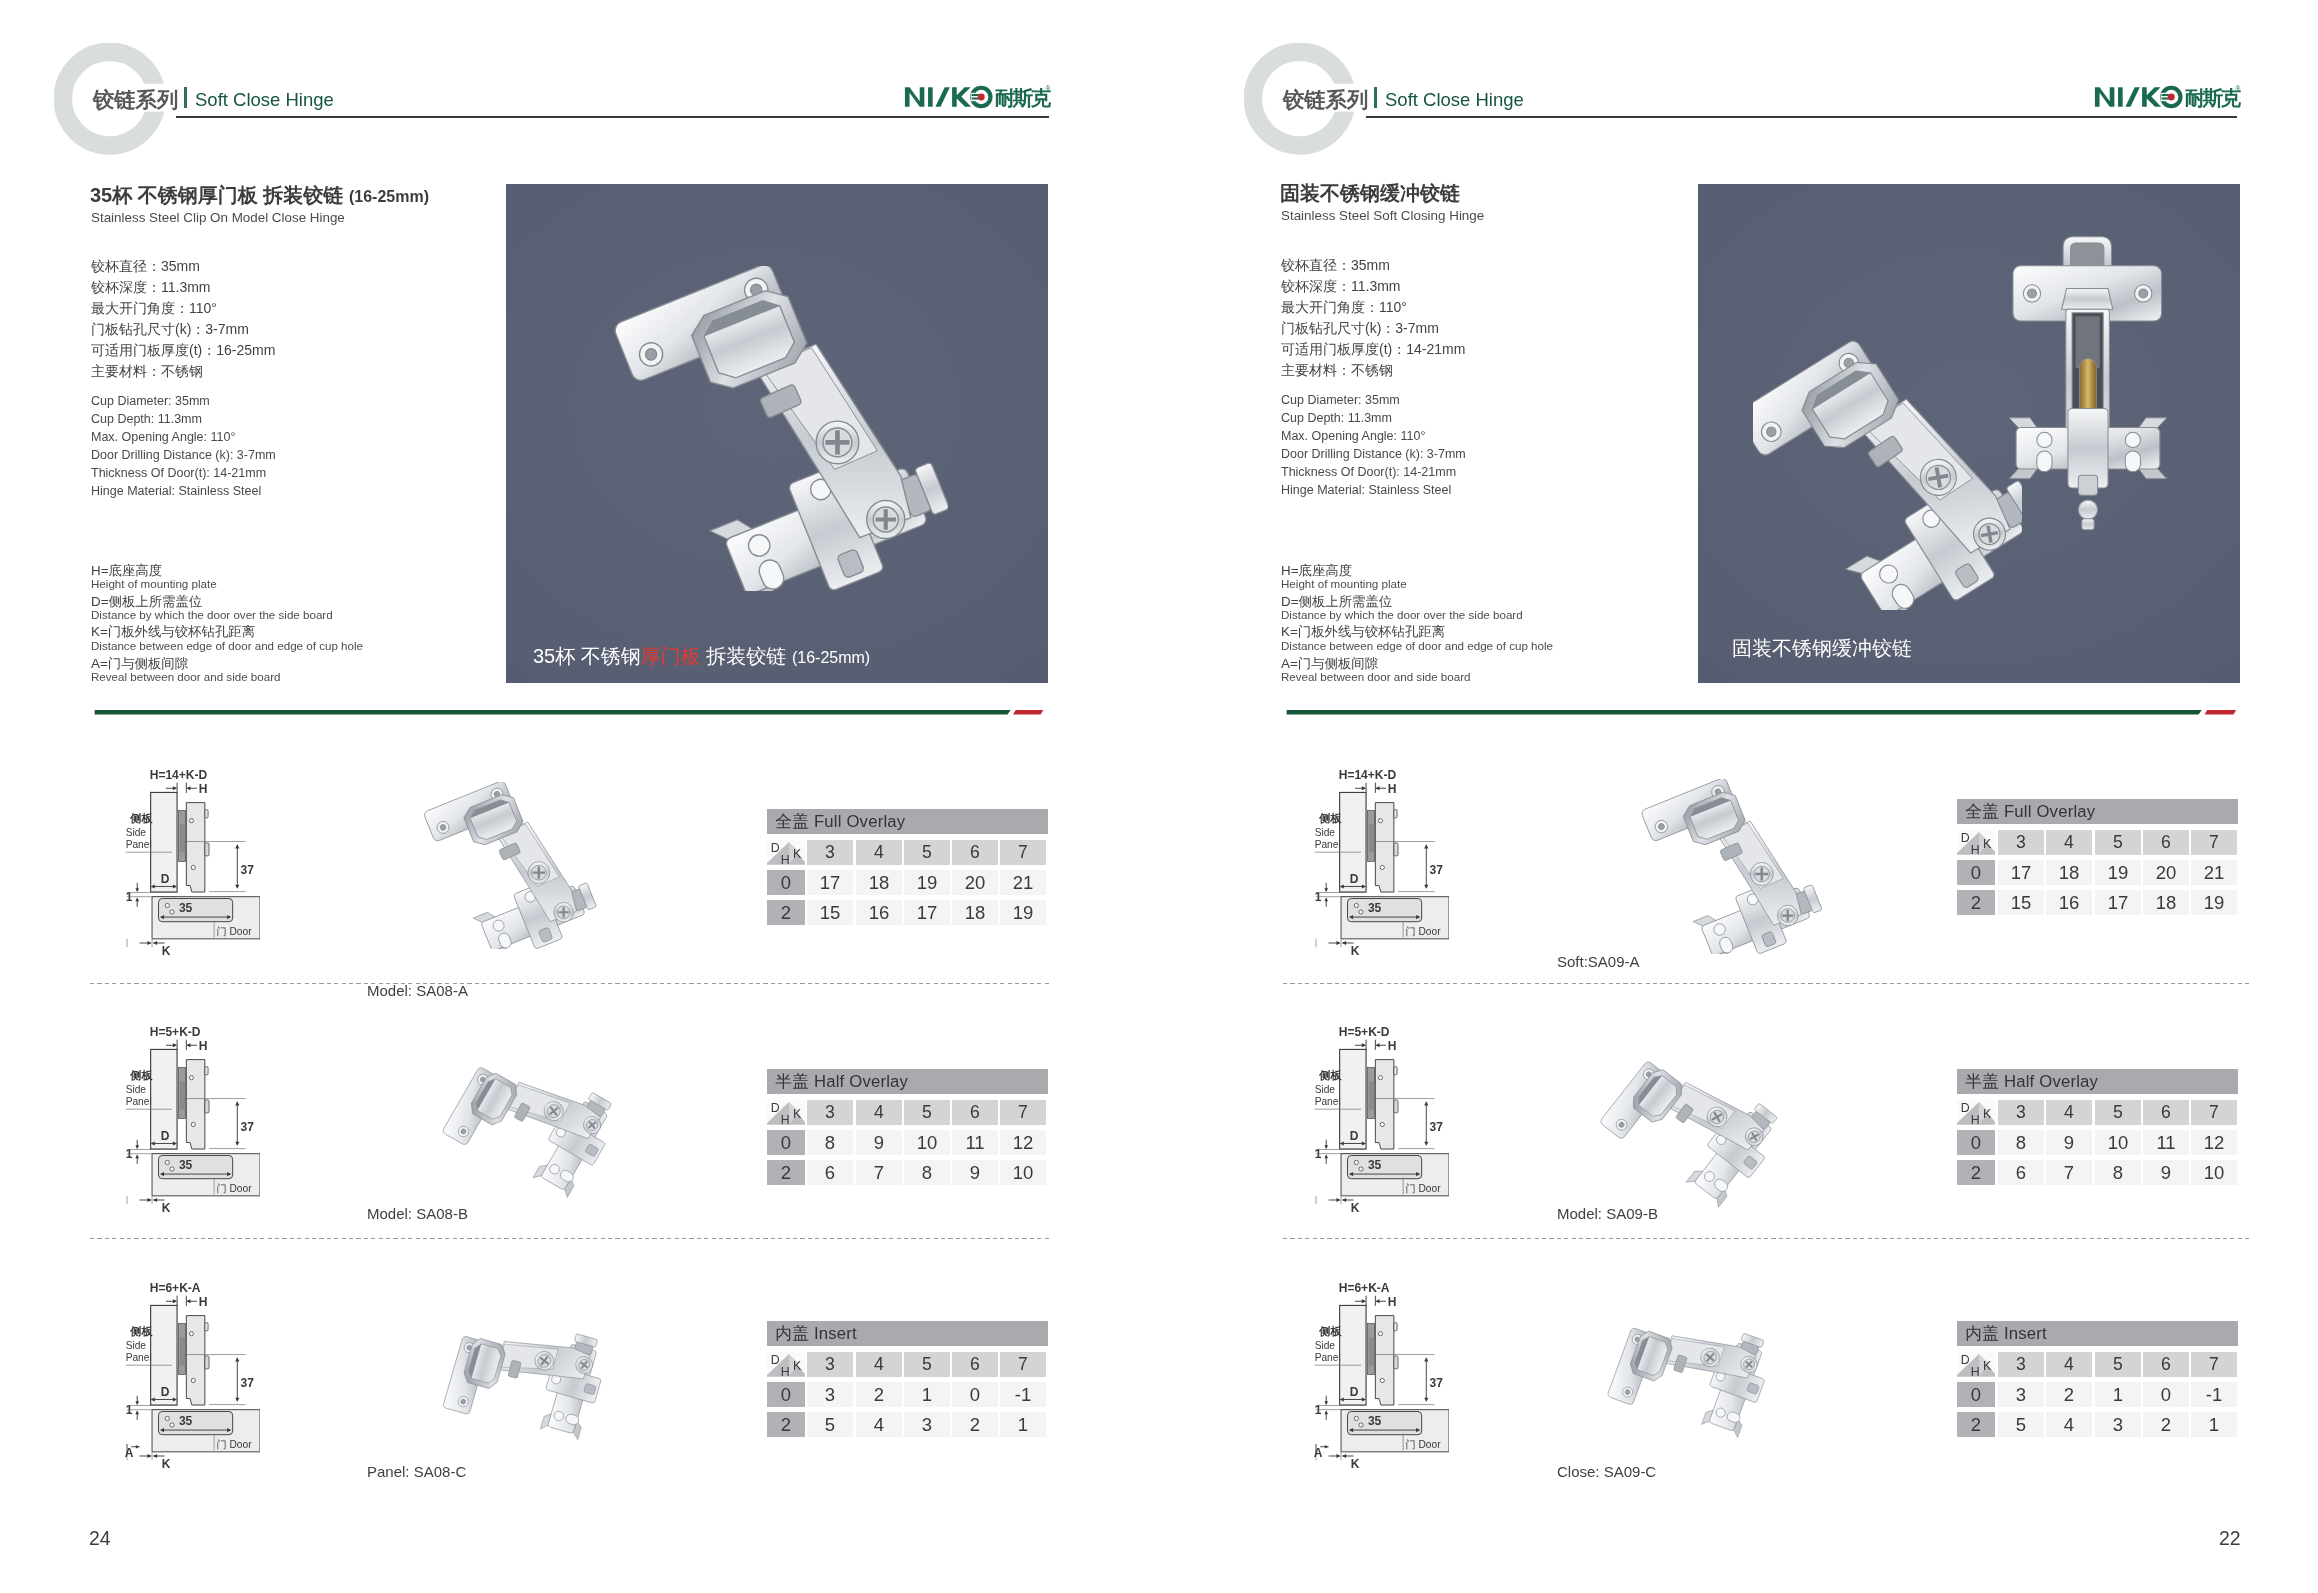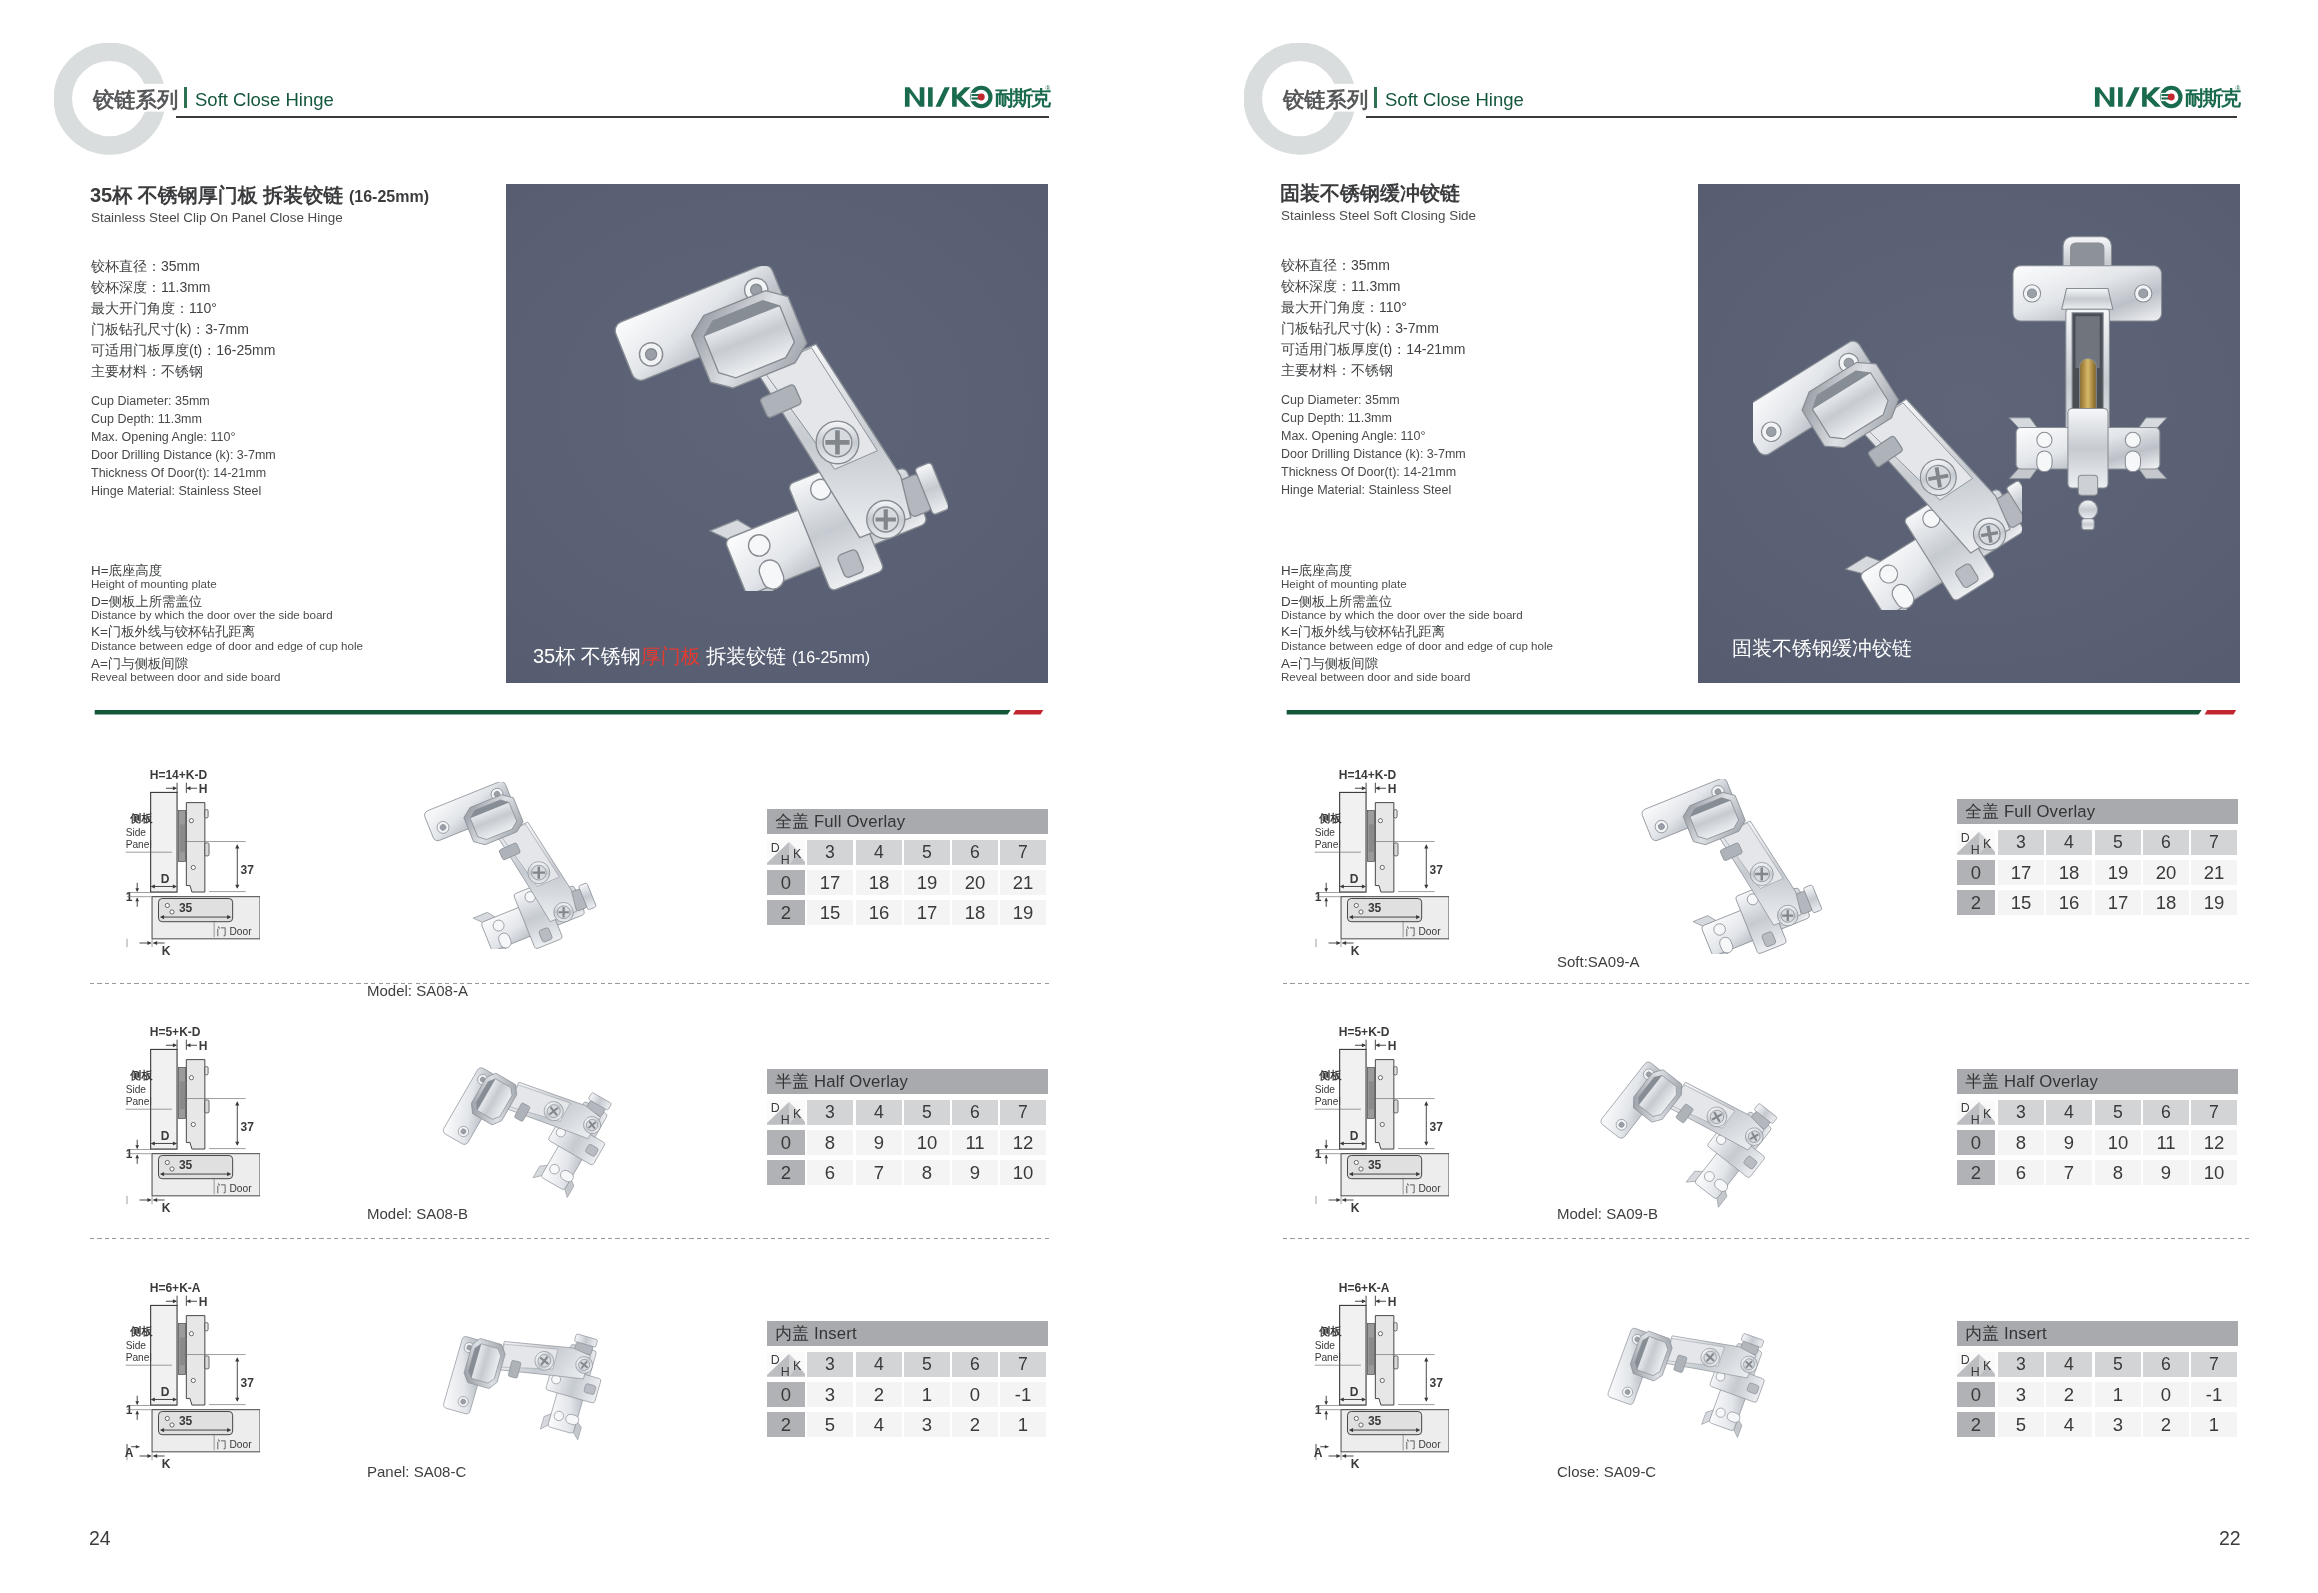--- a/index.html
+++ b/index.html
@@ -44,21 +44,21 @@
 </g>
 <circle cx="167" cy="30" r="20" fill="none" stroke="#1a6a4d" stroke-width="9"></circle>
 <rect x="144" y="21" width="14" height="18" fill="#fff"></rect>
 <rect x="146" y="23.5" width="16" height="4.5" fill="#1a6a4d"></rect>
 <rect x="146" y="31" width="16" height="4.5" fill="#1a6a4d"></rect>
 <circle cx="167" cy="30" r="7.5" fill="#c1272d"></circle>
 <text x="196" y="47" font-family="Liberation Sans,sans-serif" font-size="44" font-weight="bold" fill="#1a6a4d" textLength="122">耐斯克</text>
 <text x="306" y="16" font-family="Liberation Sans,sans-serif" font-size="14" fill="#1a6a4d">®</text>
 </svg>
 <div class="abs ptitle" style="left:90px;top:182px">35杯 不锈钢厚门板 拆装铰链 <span class="sm">(16-25mm)</span></div>
-<div class="abs psub" style="left:91px;top:210px">Stainless Steel Clip On Panel Close Hinge</div>
+<div class="abs psub" style="left:91px;top:210px">Stainless Steel Clip On Model Close Hinge</div>
 <div class="abs cnspec" style="left:91px;top:256px">铰杯直径：35mm<br>铰杯深度：11.3mm<br>最大开门角度：110°<br>门板钻孔尺寸(k)：3-7mm<br>可适用门板厚度(t)：16-25mm<br>主要材料：不锈钢</div>
 <div class="abs enspec" style="left:91px;top:392px">Cup Diameter: 35mm<br>Cup Depth: 11.3mm<br>Max. Opening Angle: 110°<br>Door Drilling Distance (k): 3-7mm<br>Thickness Of Door(t): 14-21mm<br>Hinge Material: Stainless Steel</div>
 <div class="abs defcn" style="left:91px;top:562px">H=底座高度</div>
 <div class="abs defen" style="left:91px;top:577px">Height of mounting plate</div>
 <div class="abs defcn" style="left:91px;top:593px">D=侧板上所需盖位</div>
 <div class="abs defen" style="left:91px;top:608px">Distance by which the door over the side board</div>
 <div class="abs defcn" style="left:91px;top:623px">K=门板外线与铰杯钻孔距离</div>
 <div class="abs defen" style="left:91px;top:639px">Distance between edge of door and edge of cup hole</div>
 <div class="abs defcn" style="left:91px;top:655px">A=门与侧板间隙</div>
 <div class="abs defen" style="left:91px;top:670px">Reveal between door and side board</div>
@@ -648,21 +648,21 @@
 </g>
 <circle cx="167" cy="30" r="20" fill="none" stroke="#1a6a4d" stroke-width="9"></circle>
 <rect x="144" y="21" width="14" height="18" fill="#fff"></rect>
 <rect x="146" y="23.5" width="16" height="4.5" fill="#1a6a4d"></rect>
 <rect x="146" y="31" width="16" height="4.5" fill="#1a6a4d"></rect>
 <circle cx="167" cy="30" r="7.5" fill="#c1272d"></circle>
 <text x="196" y="47" font-family="Liberation Sans,sans-serif" font-size="44" font-weight="bold" fill="#1a6a4d" textLength="122">耐斯克</text>
 <text x="306" y="16" font-family="Liberation Sans,sans-serif" font-size="14" fill="#1a6a4d">®</text>
 </svg>
 <div class="abs ptitle" style="left:1280px;top:180px">固装不锈钢缓冲铰链</div>
-<div class="abs psub" style="left:1281px;top:208px">Stainless Steel Soft Closing Side</div>
+<div class="abs psub" style="left:1281px;top:208px">Stainless Steel Soft Closing Hinge</div>
 <div class="abs cnspec" style="left:1281px;top:255px">铰杯直径：35mm<br>铰杯深度：11.3mm<br>最大开门角度：110°<br>门板钻孔尺寸(k)：3-7mm<br>可适用门板厚度(t)：14-21mm<br>主要材料：不锈钢</div>
 <div class="abs enspec" style="left:1281px;top:391px">Cup Diameter: 35mm<br>Cup Depth: 11.3mm<br>Max. Opening Angle: 110°<br>Door Drilling Distance (k): 3-7mm<br>Thickness Of Door(t): 14-21mm<br>Hinge Material: Stainless Steel</div>
 <div class="abs defcn" style="left:1281px;top:562px">H=底座高度</div>
 <div class="abs defen" style="left:1281px;top:577px">Height of mounting plate</div>
 <div class="abs defcn" style="left:1281px;top:593px">D=侧板上所需盖位</div>
 <div class="abs defen" style="left:1281px;top:608px">Distance by which the door over the side board</div>
 <div class="abs defcn" style="left:1281px;top:623px">K=门板外线与铰杯钻孔距离</div>
 <div class="abs defen" style="left:1281px;top:639px">Distance between edge of door and edge of cup hole</div>
 <div class="abs defcn" style="left:1281px;top:655px">A=门与侧板间隙</div>
 <div class="abs defen" style="left:1281px;top:670px">Reveal between door and side board</div>

